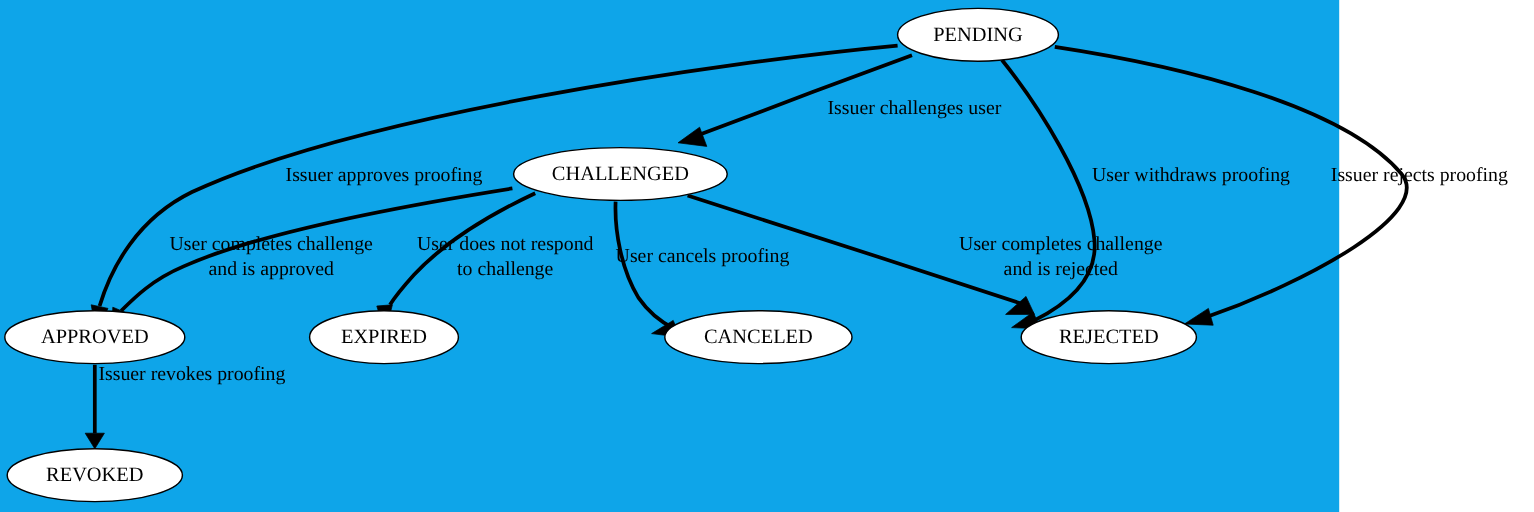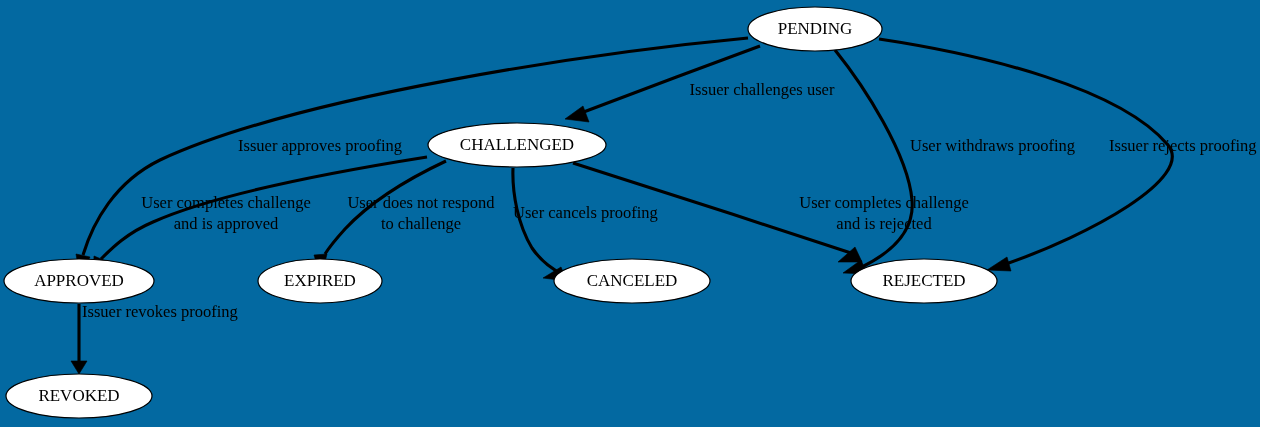--- a/index.html
+++ b/index.html
@@ -9,23 +9,23 @@
     background: #ffffff;
   }
   body {
     width: 1278px;
     height: 427px;
     overflow: hidden;
     font-family: "Liberation Serif", "DejaVu Serif", serif;
   }
   #graph-root {
     position: relative;
-    width: 1260px;
+    width: 1116px;
     height: 427px;
-    background: #0369a1;
+    background: #0ea5e9;
   }
   svg#graph-svg {
     position: absolute;
     top: 0;
     left: 0;
     width: 1278px;
     height: 427px;
     display: block;
   }
   .node-ellipse {

